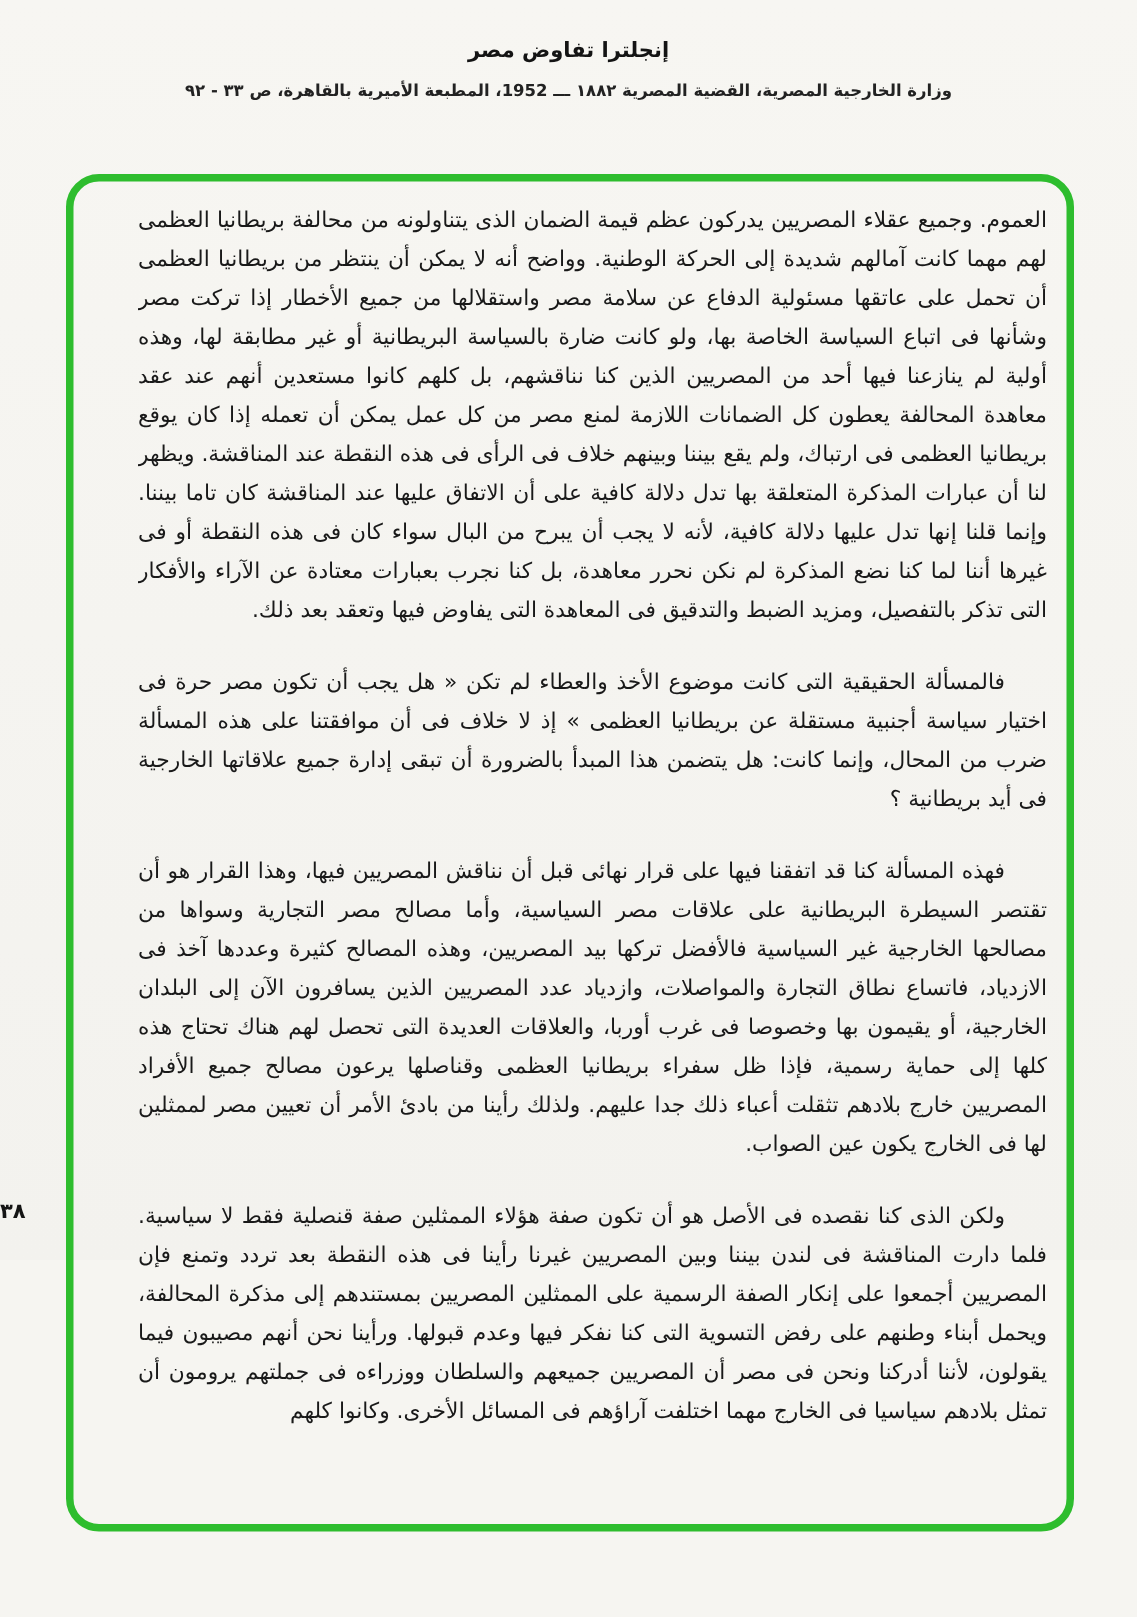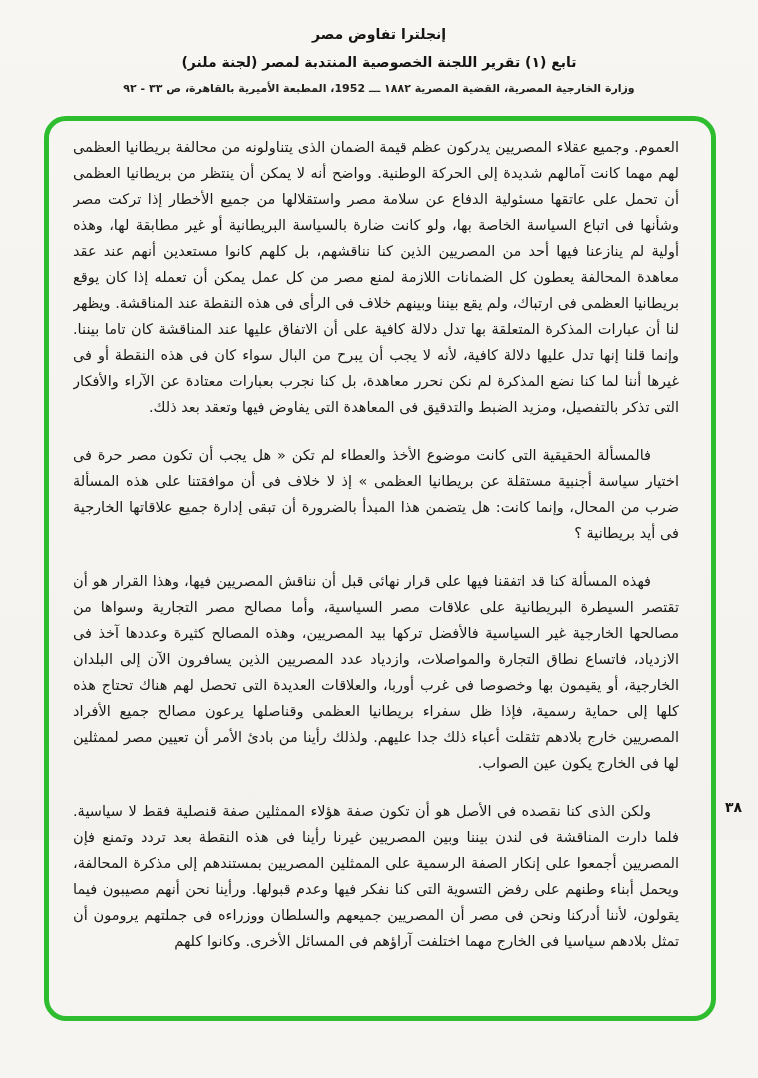--- a/index.html
+++ b/index.html
@@ -55,21 +55,21 @@
     width: 672px;
     height: 905px;
     border: 5px solid #2ebd2e;
     border-radius: 22px;
     background: transparent;
   }
 
   .body-text {
     position: absolute;
     top: 134px;
-    left: 73px;
+    left: 92px;
     width: 606px;
     height: 868px;
     direction: rtl;
     text-align: justify;
     font-size: 14.5px;
     line-height: 26px;
     color: #191919;
     overflow: hidden;
   }
 
@@ -78,38 +78,37 @@
   }
 
   .body-text p.indent {
     text-indent: 28px;
   }
 
   .footer {
     position: absolute;
     bottom: 24px;
     left: 0;
-    right: 16px;
-    text-align: right;
+    right: 3px;
+    text-align: left;
   }
 
   .page-number {
     font-size: 14px;
     font-weight: bold;
     color: #141414;
   }
 </style>
 </head>
 <body>
 
 <div class="page">
 
   <div class="header">
     <div class="title">إنجلترا تفاوض مصر</div>
-    <div class="subtitle">تابع (١) تقرير اللجنة الخصوصية المنتدبة لمصر (لجنة ملنر)</div>
     <div class="source">وزارة الخارجية المصرية، القضية المصرية ١٨٨٢ ـــ 1952، المطبعة الأميرية بالقاهرة، ص ٣٣ - ٩٢</div>
   </div>
 
   <div class="text-frame"></div>
 
   <div class="body-text">
     <p>العموم. وجميع عقلاء المصريين يدركون عظم قيمة الضمان الذى يتناولونه من محالفة بريطانيا العظمى لهم مهما كانت آمالهم شديدة إلى الحركة الوطنية. وواضح أنه لا يمكن أن ينتظر من بريطانيا العظمى أن تحمل على عاتقها مسئولية الدفاع عن سلامة مصر واستقلالها من جميع الأخطار إذا تركت مصر وشأنها فى اتباع السياسة الخاصة بها، ولو كانت ضارة بالسياسة البريطانية أو غير مطابقة لها، وهذه أولية لم ينازعنا فيها أحد من المصريين الذين كنا نناقشهم، بل كلهم كانوا مستعدين أنهم عند عقد معاهدة المحالفة يعطون كل الضمانات اللازمة لمنع مصر من كل عمل يمكن أن تعمله إذا كان يوقع بريطانيا العظمى فى ارتباك، ولم يقع بيننا وبينهم خلاف فى الرأى فى هذه النقطة عند المناقشة. ويظهر لنا أن عبارات المذكرة المتعلقة بها تدل دلالة كافية على أن الاتفاق عليها عند المناقشة كان تاما بيننا. وإنما قلنا إنها تدل عليها دلالة كافية، لأنه لا يجب أن يبرح من البال سواء كان فى هذه النقطة أو فى غيرها أننا لما كنا نضع المذكرة لم نكن نحرر معاهدة، بل كنا نجرب بعبارات معتادة عن الآراء والأفكار التى تذكر بالتفصيل، ومزيد الضبط والتدقيق فى المعاهدة التى يفاوض فيها وتعقد بعد ذلك.</p>
     <p class="indent">فالمسألة الحقيقية التى كانت موضوع الأخذ والعطاء لم تكن « هل يجب أن تكون مصر حرة فى اختيار سياسة أجنبية مستقلة عن بريطانيا العظمى » إذ لا خلاف فى أن موافقتنا على هذه المسألة ضرب من المحال، وإنما كانت: هل يتضمن هذا المبدأ بالضرورة أن تبقى إدارة جميع علاقاتها الخارجية فى أيد بريطانية ؟</p>
     <p class="indent">فهذه المسألة كنا قد اتفقنا فيها على قرار نهائى قبل أن نناقش المصريين فيها، وهذا القرار هو أن تقتصر السيطرة البريطانية على علاقات مصر السياسية، وأما مصالح مصر التجارية وسواها من مصالحها الخارجية غير السياسية فالأفضل تركها بيد المصريين، وهذه المصالح كثيرة وعددها آخذ فى الازدياد، فاتساع نطاق التجارة والمواصلات، وازدياد عدد المصريين الذين يسافرون الآن إلى البلدان الخارجية، أو يقيمون بها وخصوصا فى غرب أوربا، والعلاقات العديدة التى تحصل لهم هناك تحتاج هذه كلها إلى حماية رسمية، فإذا ظل سفراء بريطانيا العظمى وقناصلها يرعون مصالح جميع الأفراد المصريين خارج بلادهم تثقلت أعباء ذلك جدا عليهم. ولذلك رأينا من بادئ الأمر أن تعيين مصر لممثلين لها فى الخارج يكون عين الصواب.</p>
     <p class="indent">ولكن الذى كنا نقصده فى الأصل هو أن تكون صفة هؤلاء الممثلين صفة قنصلية فقط لا سياسية. فلما دارت المناقشة فى لندن بيننا وبين المصريين غيرنا رأينا فى هذه النقطة بعد تردد وتمنع فإن المصريين أجمعوا على إنكار الصفة الرسمية على الممثلين المصريين بمستندهم إلى مذكرة المحالفة، ويحمل أبناء وطنهم على رفض التسوية التى كنا نفكر فيها وعدم قبولها. ورأينا نحن أنهم مصيبون فيما يقولون، لأننا أدركنا ونحن فى مصر أن المصريين جميعهم والسلطان ووزراءه فى جملتهم يرومون أن تمثل بلادهم سياسيا فى الخارج مهما اختلفت آراؤهم فى المسائل الأخرى. وكانوا كلهم</p>

